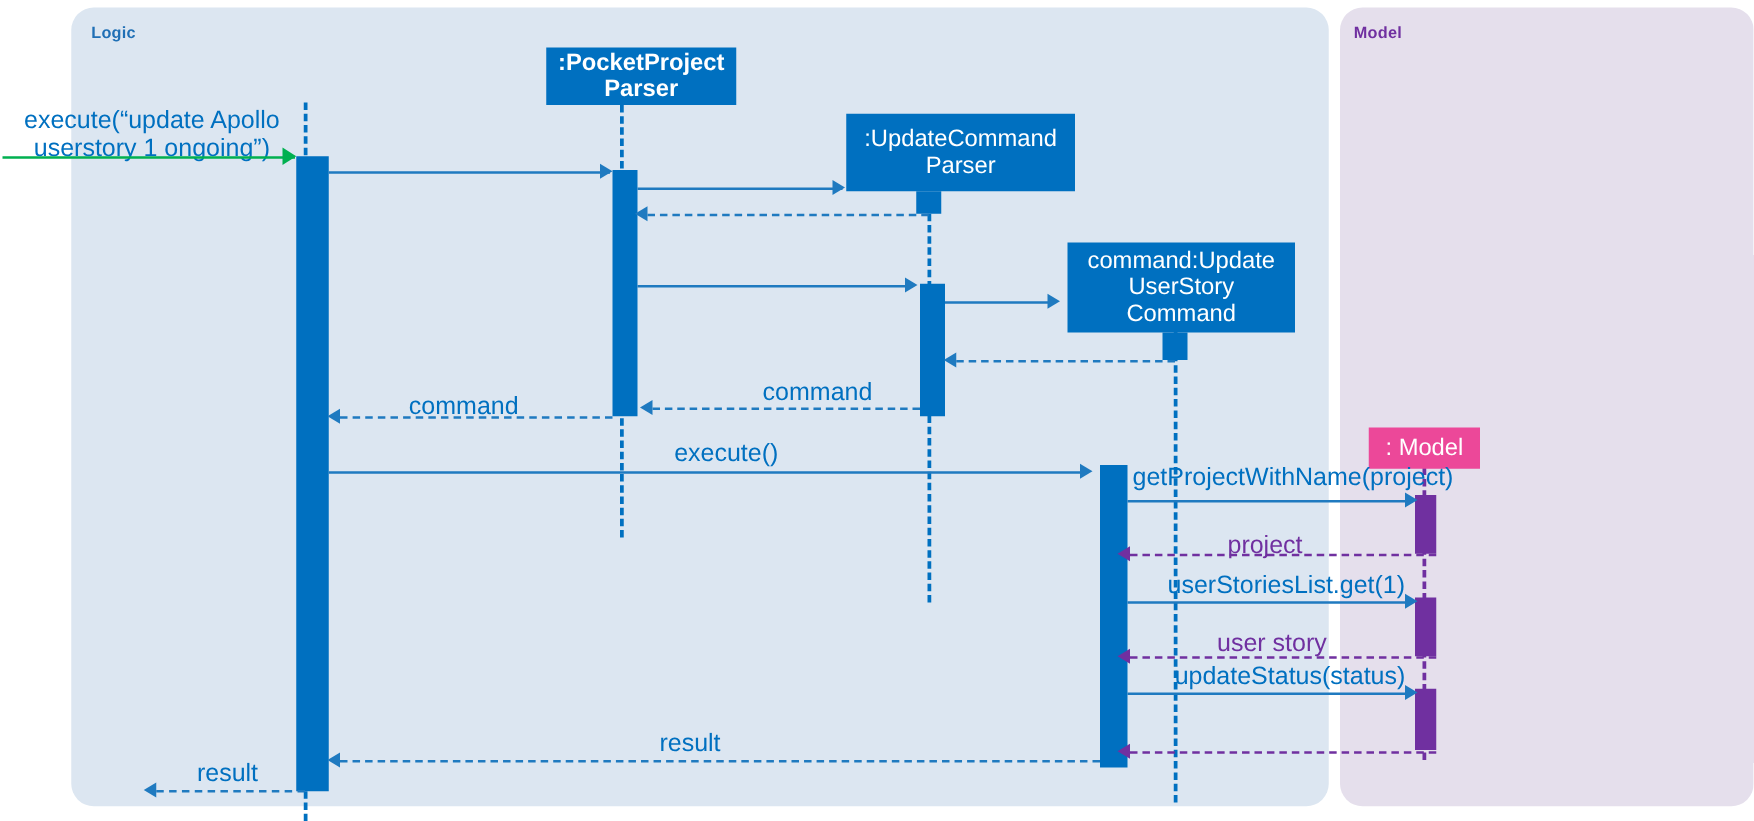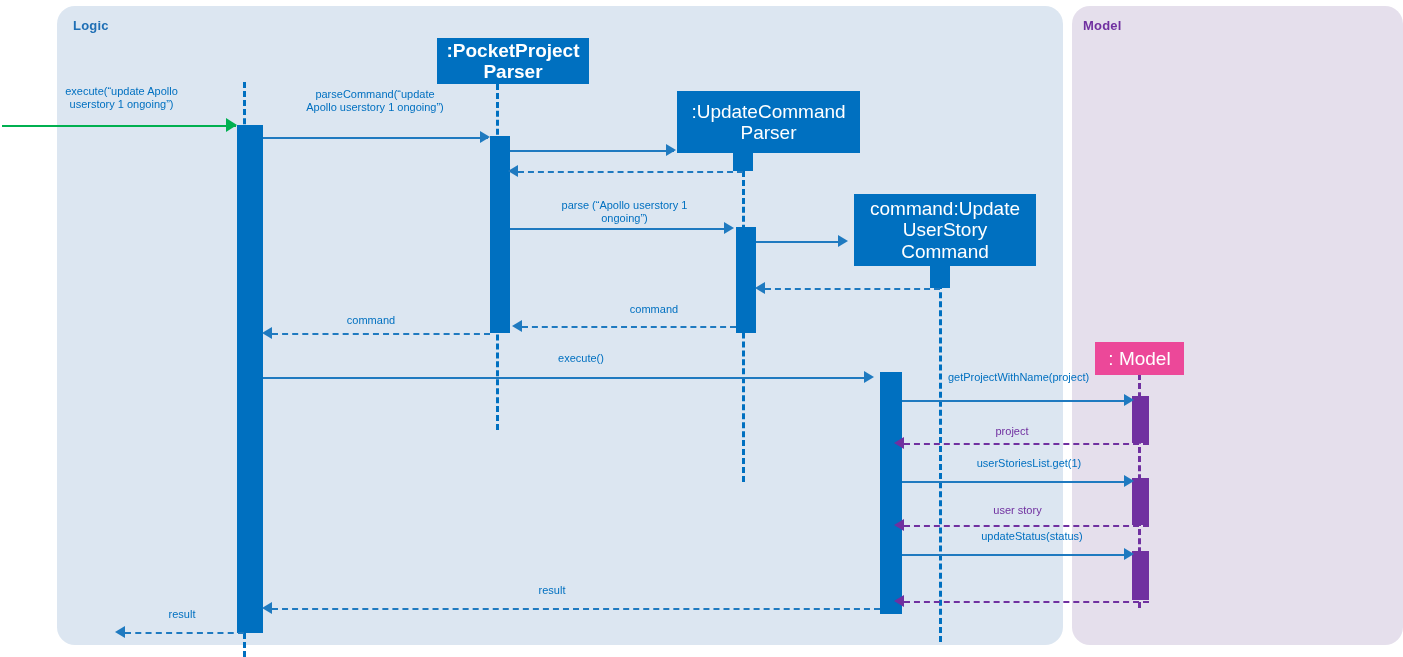--- a/index.html
+++ b/index.html
@@ -4,21 +4,21 @@
 <style>
   html,body{margin:0;padding:0;background:#ffffff;}
   body{font-family:"Liberation Sans", sans-serif;}
   #stage{position:relative;width:1403px;height:657px;overflow:hidden;background:#fff;}
   .panel{position:absolute;border-radius:18px;}
   .panel-label{position:absolute;font-weight:bold;font-size:13px;letter-spacing:.2px;}
   .lifebox{position:absolute;color:#fff;display:flex;align-items:center;justify-content:center;
            text-align:center;font-size:19px;line-height:1.12;box-sizing:border-box;padding:2px 6px;}
   .lifeline{position:absolute;width:0;border-left-width:3px;border-left-style:dashed;}
   .act{position:absolute;}
-  .msg-label{position:absolute;font-size:11px;text-align:center;line-height:1.15;white-space:pre-line;}
+  .msg-label{position:absolute;font-size:20px;text-align:center;line-height:1.15;white-space:pre-line;}
   .arrow-line{position:absolute;height:0;}
   .arrow-solid{border-top-width:2px;border-top-style:solid;}
   .arrow-dash{border-top-width:2px;border-top-style:dashed;}
   .ah{position:absolute;width:0;height:0;}
 </style>
 </head>
 <body>
 
 <div id="stage">
 
@@ -67,33 +67,29 @@
 
   <div class="act" style="left:1132px;top:396px;width:17px;height:47px;background:#7030a0;"></div>
   <div class="act" style="left:1132px;top:478px;width:17px;height:47px;background:#7030a0;"></div>
   <div class="act" style="left:1132px;top:551px;width:17px;height:49px;background:#7030a0;"></div>
 
   <div class="msg-label" style="left:14px;top:85px;width:215px;color:#0070c0;">execute(“update Apollo
 userstory 1 ongoing”)</div>
   <div class="arrow-line arrow-solid" style="left:2px;top:125px;width:234px;border-top-color:#00b050;"></div>
   <div class="ah" style="left:226px;top:118px;border-top:7px solid transparent;border-bottom:7px solid transparent;border-left:11px solid #00b050;"></div>
 
-  <div class="msg-label" style="left:258px;top:88px;width:234px;color:#0070c0;">parseCommand(“update
-Apollo userstory 1 ongoing”)</div>
   <div class="arrow-line arrow-solid" style="left:263px;top:137px;width:225px;border-top-color:#1f7ac0;"></div>
   <div class="ah" style="left:480px;top:131px;border-top:6px solid transparent;border-bottom:6px solid transparent;border-left:10px solid #1f7ac0;"></div>
 
   <div class="arrow-line arrow-solid" style="left:510px;top:150px;width:164px;border-top-color:#1f7ac0;"></div>
   <div class="ah" style="left:666px;top:144px;border-top:6px solid transparent;border-bottom:6px solid transparent;border-left:10px solid #1f7ac0;"></div>
 
   <div class="arrow-line arrow-dash" style="left:518px;top:171px;width:225px;border-top-color:#1f7ac0;"></div>
   <div class="ah" style="left:508px;top:165px;border-top:6px solid transparent;border-bottom:6px solid transparent;border-right:10px solid #1f7ac0;"></div>
 
-  <div class="msg-label" style="left:506px;top:199px;width:237px;color:#0070c0;">parse (“Apollo userstory 1
-ongoing”)</div>
   <div class="arrow-line arrow-solid" style="left:510px;top:228px;width:220px;border-top-color:#1f7ac0;"></div>
   <div class="ah" style="left:724px;top:222px;border-top:6px solid transparent;border-bottom:6px solid transparent;border-left:10px solid #1f7ac0;"></div>
 
   <div class="arrow-line arrow-solid" style="left:756px;top:241px;width:88px;border-top-color:#1f7ac0;"></div>
   <div class="ah" style="left:838px;top:235px;border-top:6px solid transparent;border-bottom:6px solid transparent;border-left:10px solid #1f7ac0;"></div>
 
   <div class="arrow-line arrow-dash" style="left:765px;top:288px;width:175px;border-top-color:#1f7ac0;"></div>
   <div class="ah" style="left:755px;top:282px;border-top:6px solid transparent;border-bottom:6px solid transparent;border-right:10px solid #1f7ac0;"></div>
 
   <div class="msg-label" style="left:590px;top:303px;width:128px;color:#0070c0;">command</div>

